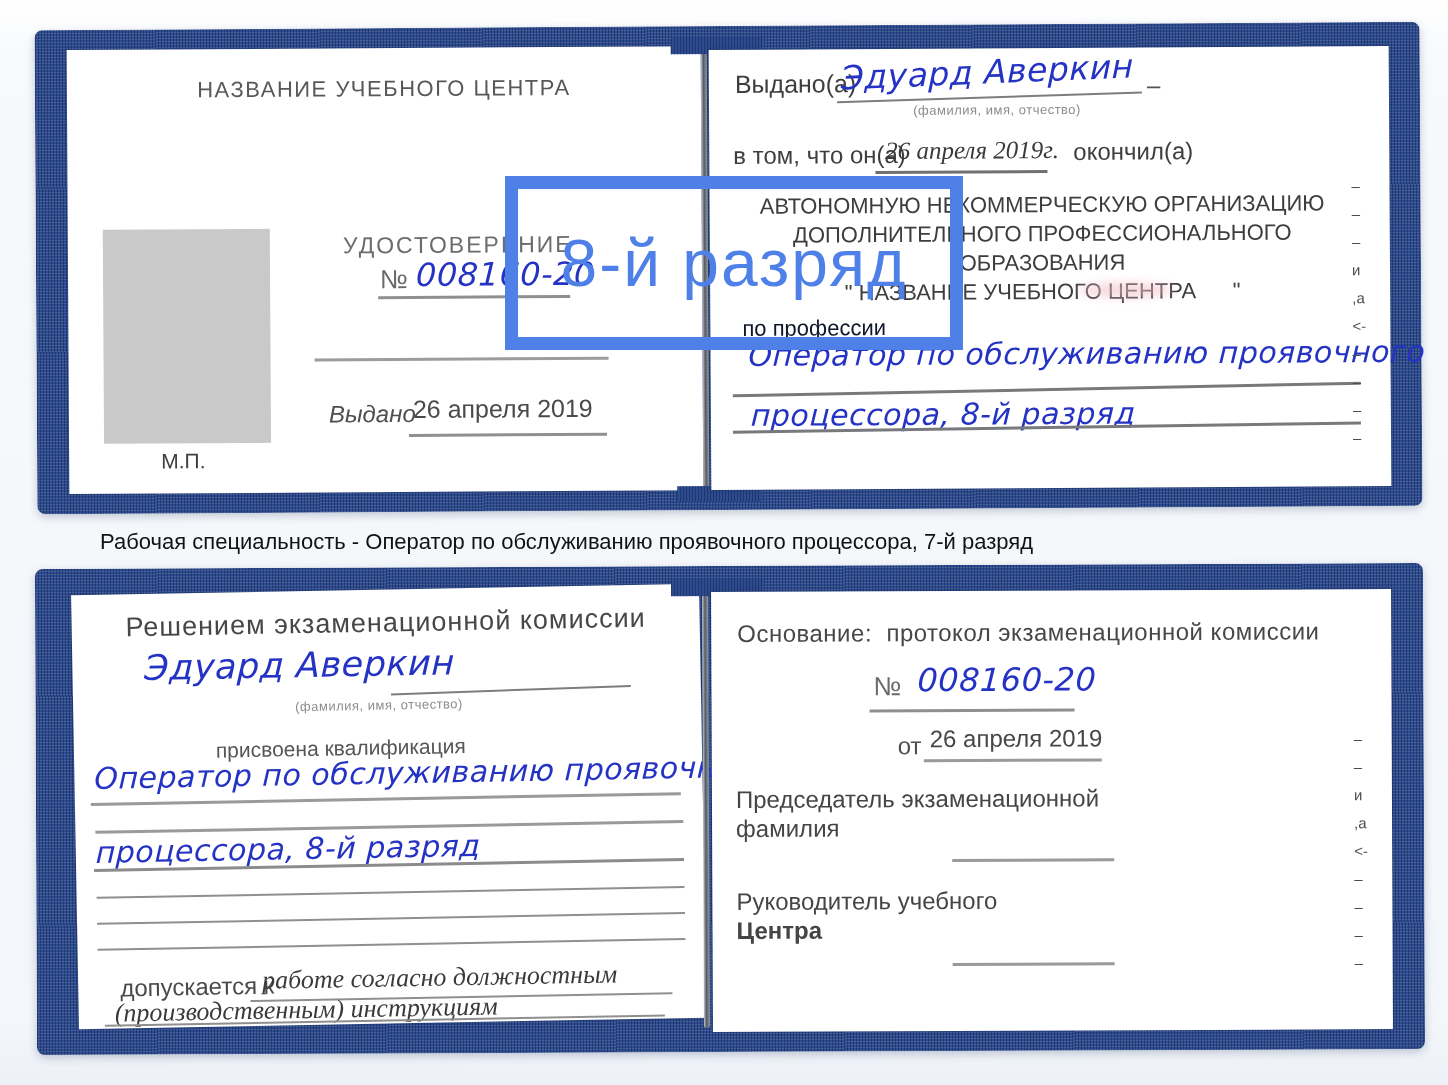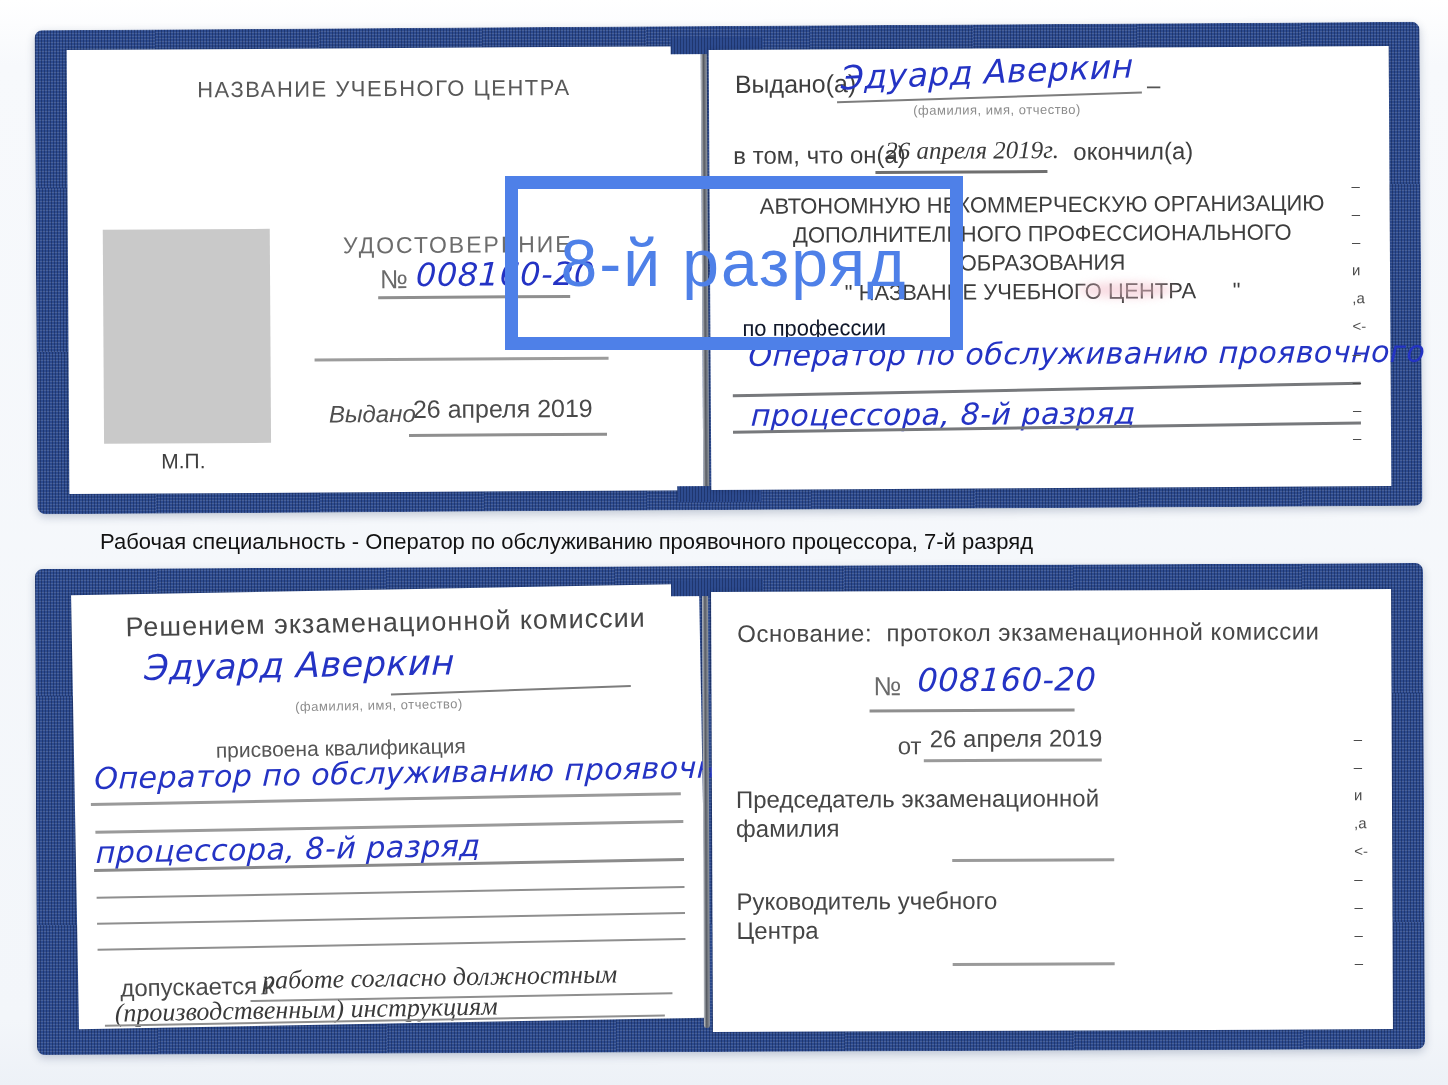--- a/index.html
+++ b/index.html
@@ -93,21 +93,21 @@
   .br-numsign{left:162px;top:80px;font-size:26px;color:#6a6a6a;}
   .br-number{left:206px;top:70px;font-size:32px;}
   .br-num-rule{left:158px;top:118px;width:205px;height:2.5px;}
   .br-ot{left:186px;top:141px;font-size:24px;color:#4f4f4f;}
   .br-date{left:218px;top:134px;font-size:24px;color:#474747;white-space:nowrap;}
   .br-date-rule{left:212px;top:168px;width:178px;height:3px;background:#9a9a9a;}
   .br-chair1{left:24px;top:194px;font-size:24px;color:#454545;}
   .br-chair2{left:24px;top:223px;font-size:24px;color:#454545;}
   .br-sig1{left:240px;top:268px;width:162px;height:3px;background:#9a9a9a;}
   .br-head1{left:24px;top:296px;font-size:24px;color:#454545;}
-  .br-head2{left:24px;top:325px;font-size:24px;color:#454545;}
+  .br-head2{left:24px;top:325px;font-size:24px;color:#454545;font-weight:bold;}
   .br-sig2{left:240px;top:372px;width:162px;height:3px;background:#9a9a9a;}
   .br-marks{left:642px;top:136px;}
 
   
   .badge{position:absolute;left:505px;top:176px;width:432px;height:148px;
     border:13px solid #4e80e8;color:#4e80e8;display:flex;align-items:center;justify-content:center;
     font-size:66px;font-weight:normal;letter-spacing:2px;white-space:nowrap;z-index:40;}
   .caption{position:absolute;left:100px;top:529px;font-size:22px;font-weight:500;color:#121212;white-space:nowrap;z-index:10;}
 
   .smudge{position:absolute;left:1078px;top:282px;width:95px;height:16px;border-radius:50%;

